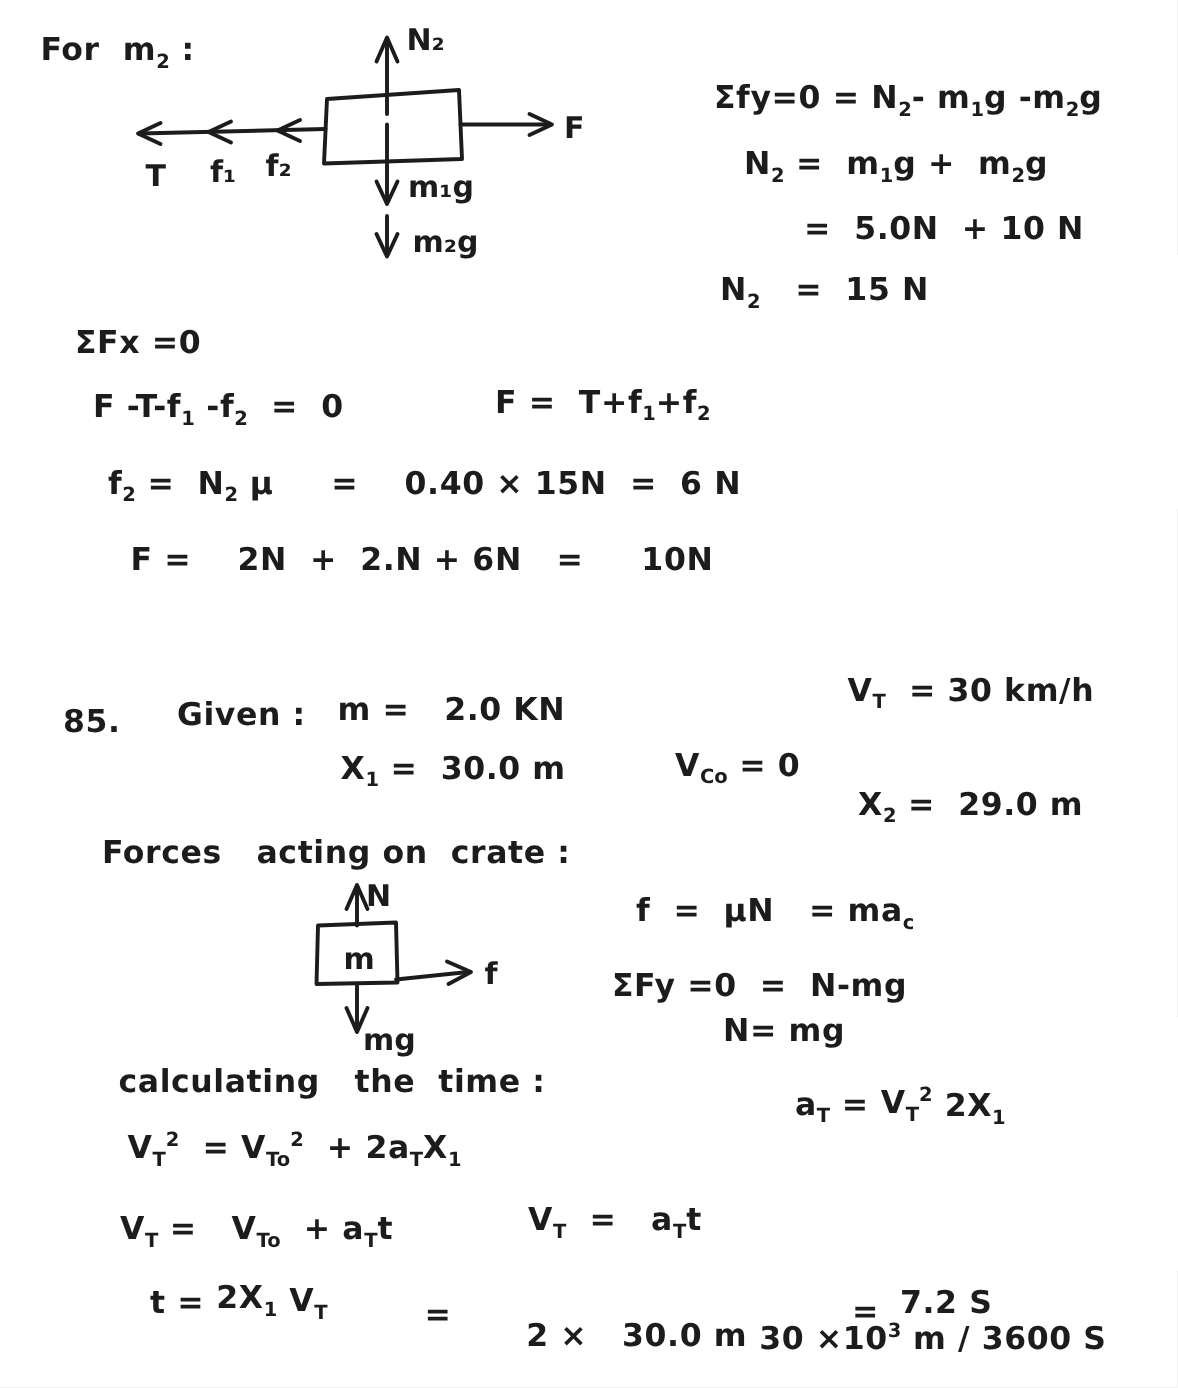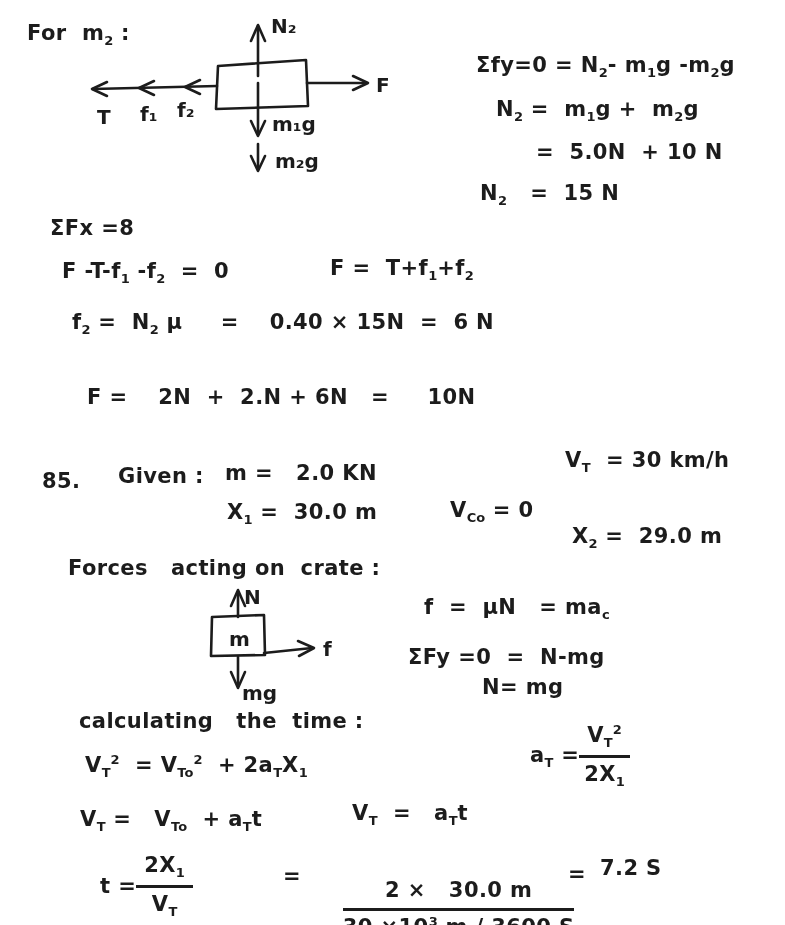--- a/index.html
+++ b/index.html
@@ -8,21 +8,21 @@
     font-family:"DejaVu Sans",sans-serif;font-weight:700;color:#1c1c1c;
     overflow:hidden;margin:0 auto;
   }
   .hw{
     position:absolute;font-size:21px;line-height:1.3;white-space:pre;
     letter-spacing:0.4px;
   }
   .hw sub{font-size:13px;letter-spacing:0;}
   .hw sup{font-size:13px;letter-spacing:0;}
   .row{display:flex;align-items:center;gap:0;}
-  .frac{display:inline-flex;flex-direction:column;align-items:center;text-align:right;}
+  .frac{display:inline-flex;flex-direction:row;align-items:center;text-align:right;}
   .frac .num{padding:0 8px 2px;}
   .frac .bar{align-self:stretch;border-top:3px solid #1c1c1c;margin:1px 0 2px;}
   .frac .den{padding-top:1px;}
   svg{position:absolute;overflow:visible;}
   svg .stroke{fill:none;stroke:#1c1c1c;stroke-width:2.6;stroke-linecap:round;stroke-linejoin:round;}
   svg text{font-family:"DejaVu Sans",sans-serif;font-weight:700;font-size:20px;fill:#1c1c1c;}
 </style>
 </head>
 <body>
 
@@ -51,25 +51,25 @@
     <text x="177" y="117">f₂</text>
     <text x="272" y="131">m₁g</text>
     <text x="275" y="168">m₂g</text>
   </svg>
 
   <div class="hw" style="left:476px;top:52px;">Σfy=0 = N<sub>2</sub>- m<sub>1</sub>g -m<sub>2</sub>g</div>
   <div class="hw" style="left:496px;top:96px;">N<sub>2</sub> =  m<sub>1</sub>g +  m<sub>2</sub>g</div>
   <div class="hw" style="left:536px;top:139px;">=  5.0N  + 10 N</div>
   <div class="hw" style="left:480px;top:180px;">N<sub>2</sub>   =  15 N</div>
 
-  <div class="hw" style="left:50px;top:215px;">ΣFx =8</div>
+  <div class="hw" style="left:50px;top:215px;">ΣFx =0</div>
   <div class="hw" style="left:62px;top:258px;">F -T-f<sub>1</sub> -f<sub>2</sub>  =  0</div>
   <div class="hw" style="left:330px;top:255px;">F =  T+f<sub>1</sub>+f<sub>2</sub></div>
   <div class="hw" style="left:72px;top:309px;">f<sub>2</sub> =  N<sub>2</sub> μ     =    0.40 × 15N  =  6 N</div>
-  <div class="hw" style="left:87px;top:384px;">F =    2N  +  2.N + 6N   =     10N</div>
+  <div class="hw" style="left:87px;top:360px;">F =    2N  +  2.N + 6N   =     10N</div>
 
   <div class="hw" style="left:42px;top:468px;">85.</div>
   <div class="hw" style="left:118px;top:463px;">Given :</div>
   <div class="hw" style="left:225px;top:460px;">m =   2.0 KN</div>
   <div class="hw" style="left:227px;top:499px;">X<sub>1</sub> =  30.0 m</div>
   <div class="hw" style="left:565px;top:447px;">V<sub>T</sub>  = 30 km/h</div>
   <div class="hw" style="left:450px;top:497px;">V<sub>Co</sub> = 0</div>
   <div class="hw" style="left:572px;top:523px;">X<sub>2</sub> =  29.0 m</div>
 
   <div class="hw" style="left:68px;top:555px;">Forces   acting on  crate :</div>

